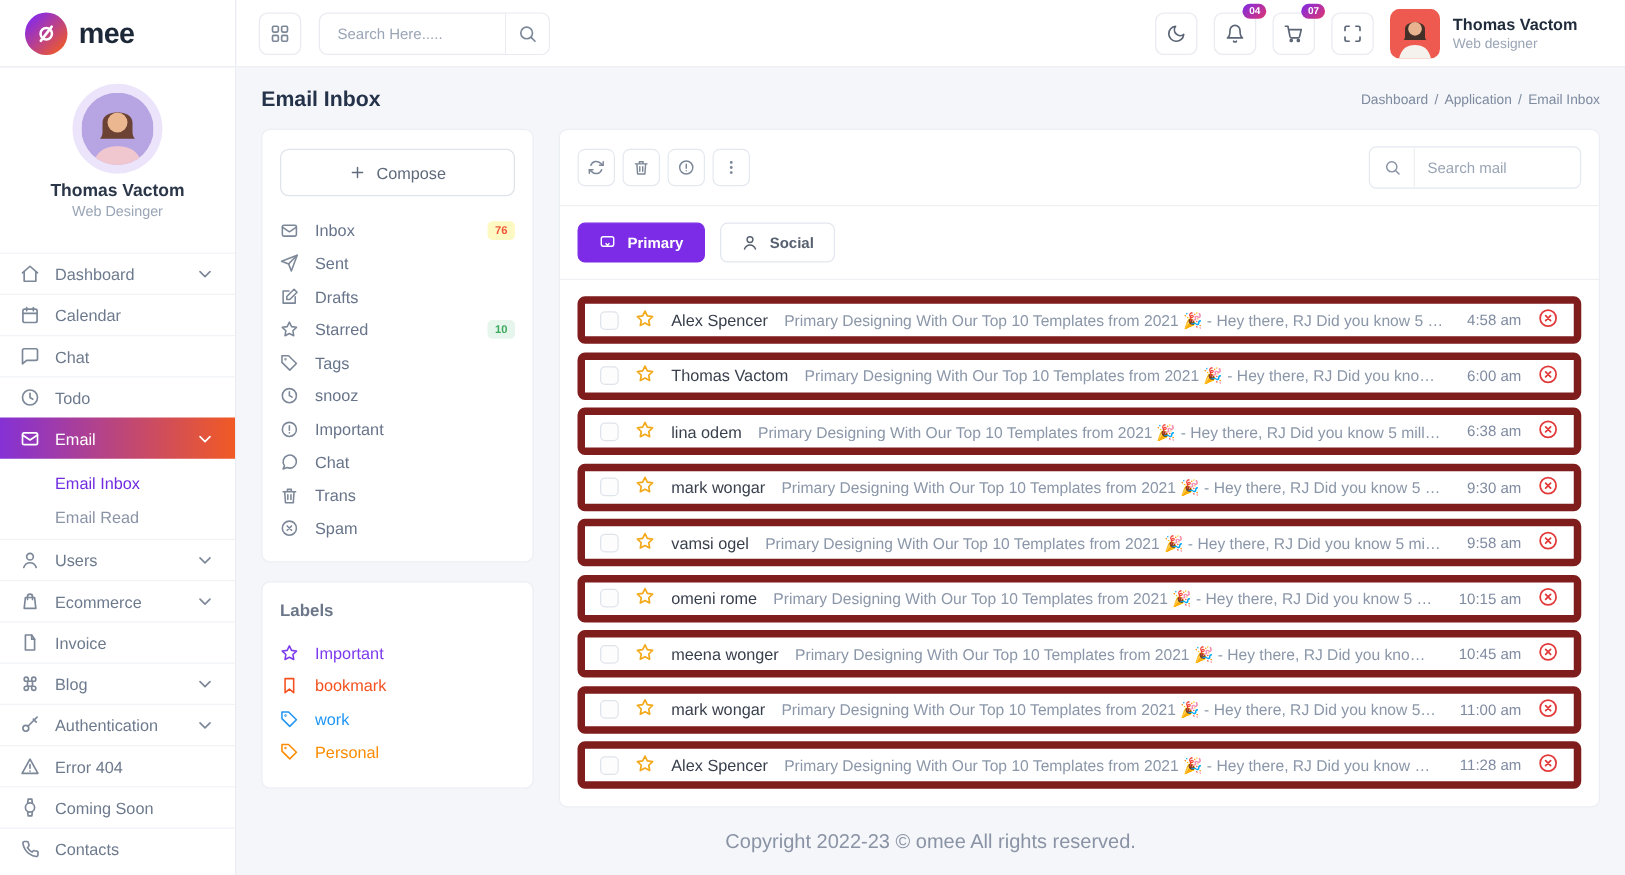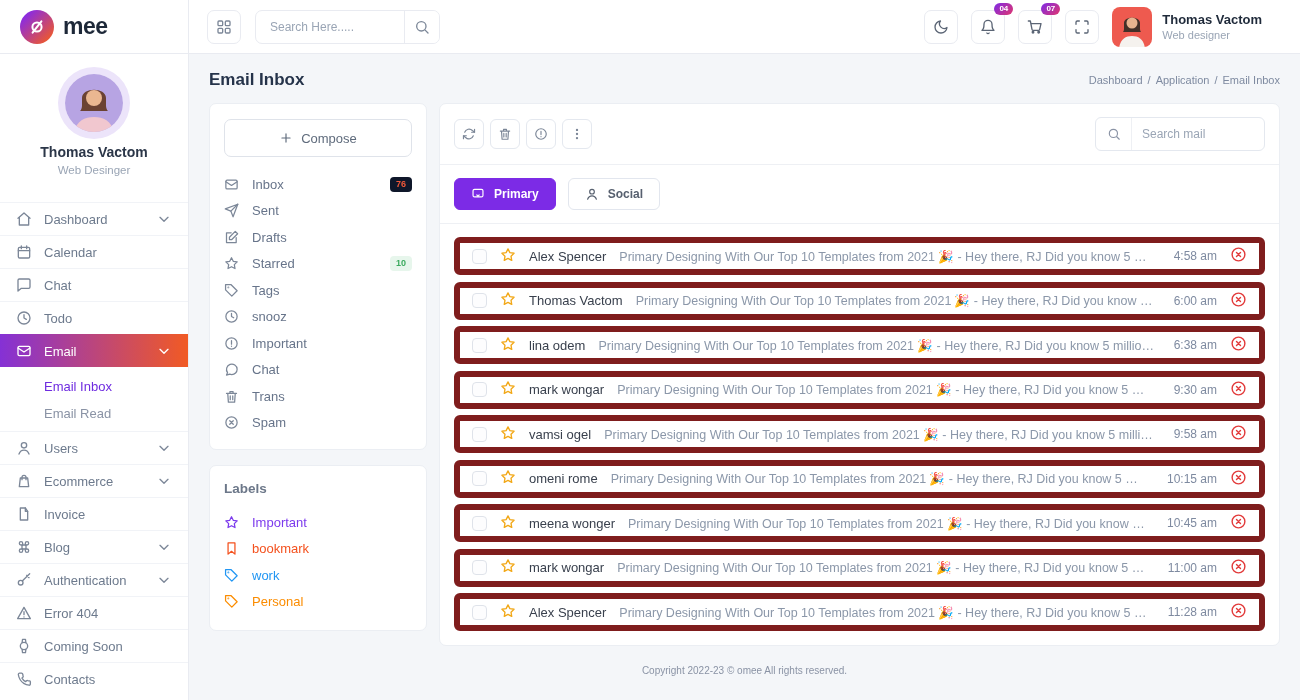--- a/index.html
+++ b/index.html
@@ -50,31 +50,31 @@
   .ssub { padding:12px 0 10px 44px; display:flex; flex-direction:column; gap:12px; font-size:13px; color:#8a93a5; }
   .ssubitem { cursor:pointer; }
   .ssubitem.active { color:#6f2ce0; }
 
   
   .content { position:absolute; left:189px; top:54px; right:0; bottom:0; padding:16px 20px 0; overflow:hidden; }
   .pagehead { display:flex; justify-content:space-between; align-items:center; margin-bottom:13px; }
   .ptitle { font-size:17px; font-weight:bold; color:#25334a; }
   .breadcrumb { font-size:11px; color:#7e8aa0; }
   .breadcrumb .sep { margin:0 5px; }
-  .cols { display:flex; gap:12px; align-items:flex-start; }
+  .cols { display:flex; gap:20px; align-items:flex-start; }
   .card { background:#fff; border:1px solid #ebeef3; border-radius:7px; }
   .leftcol { width:218px; flex:none; display:flex; flex-direction:column; gap:15px; }
   .foldercard { padding:15px 14px 13px; }
   .compose { width:100%; height:38px; border:1px solid #dfe3ea; background:#fff; border-radius:7px; color:#5f6b7c; font-size:13px; font-weight:500; display:flex; align-items:center; justify-content:center; gap:8px; margin-bottom:14px; }
   .compose .ic svg { width:14px; height:14px; }
   .folder { display:flex; align-items:center; gap:13px; height:26.5px; color:#67748a; font-size:13px; cursor:pointer; }
   .folder .ic { color:#7c8798; }
   .folder .ic svg { width:15px; height:15px; }
   .fbadge { margin-left:auto; font-size:9px; font-weight:bold; padding:3px 6px; border-radius:4px; line-height:1; }
-  .fbadge.red { background:#0f172a; color:#f0583a; }
+  .fbadge.red { background:#fef9c3; color:#f0583a; }
   .fbadge.green { background:#e7f6ec; color:#3cab5f; }
   .labelscard { padding:15px 14px; }
   .ltitle { color:#6c7789; font-size:13.5px; font-weight:600; margin-bottom:13px; }
   .labelitem { display:flex; align-items:center; gap:13px; height:26.5px; font-size:13px; cursor:pointer; }
   .labelitem .ic svg { width:15px; height:15px; }
 
   
   .mailcard { flex:1; min-width:0; }
   .mtoolbar { display:flex; align-items:center; padding:13px 14px; }
   .tbtn { width:30px; height:30px; border:1px solid #e4e8ef; border-radius:6px; background:#fff; color:#7c8798; margin-right:6px; display:flex; align-items:center; justify-content:center; }
@@ -93,21 +93,21 @@
   .mailrow { display:flex; align-items:center; height:38px; border:6px solid #7f1d1d; border-radius:6px; margin-bottom:6.5px; padding:0 12px; background:#fff; gap:13px; }
   .cb { width:15px; height:15px; border:1px solid #dfe3ea; border-radius:4px; background:#fdfdfe; flex:none; cursor:pointer; }
   .rowstar { color:#f2a818; cursor:pointer; }
   .rowstar svg { width:16px; height:16px; }
   .sender { font-size:13px; color:#39404d; font-weight:500; flex:none; white-space:nowrap; }
   .subject { font-size:12.5px; color:#8b97a9; white-space:nowrap; overflow:hidden; text-overflow:ellipsis; flex:1; min-width:0; }
   .mtime { font-size:12px; color:#7e8aa0; flex:none; margin-left:6px; }
   .rowdel { color:#e23a3a; cursor:pointer; }
   .rowdel svg { width:17px; height:17px; }
 
-  .footer { text-align:center; color:#8a93a5; font-size:10px; padding:19px 0 0; }
+  .footer { text-align:center; color:#8a93a5; font-size:16px; padding:19px 0 0; }
 </style>
 </head>
 <body>
 
 <div class="app">
 
   <div class="header">
     <div class="logo-area">
       <span class="logo-circle">
         <svg viewBox="0 0 24 24" fill="none" stroke="#fff" stroke-width="2.2" stroke-linecap="round">

